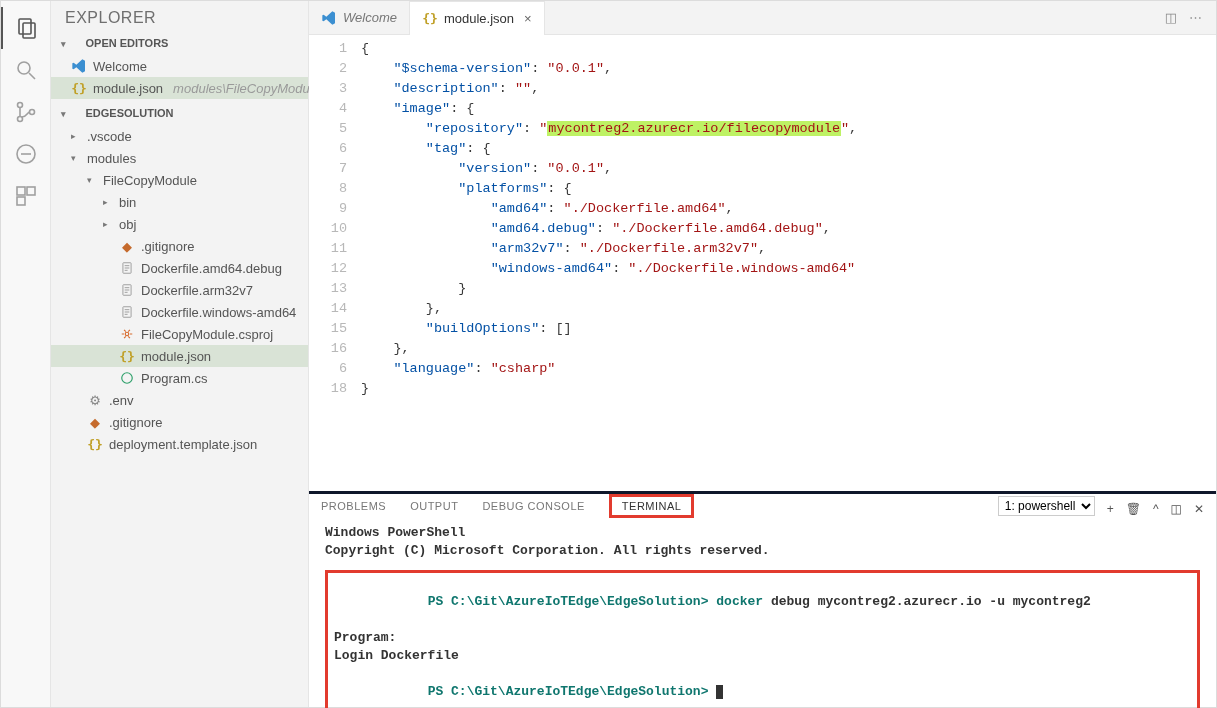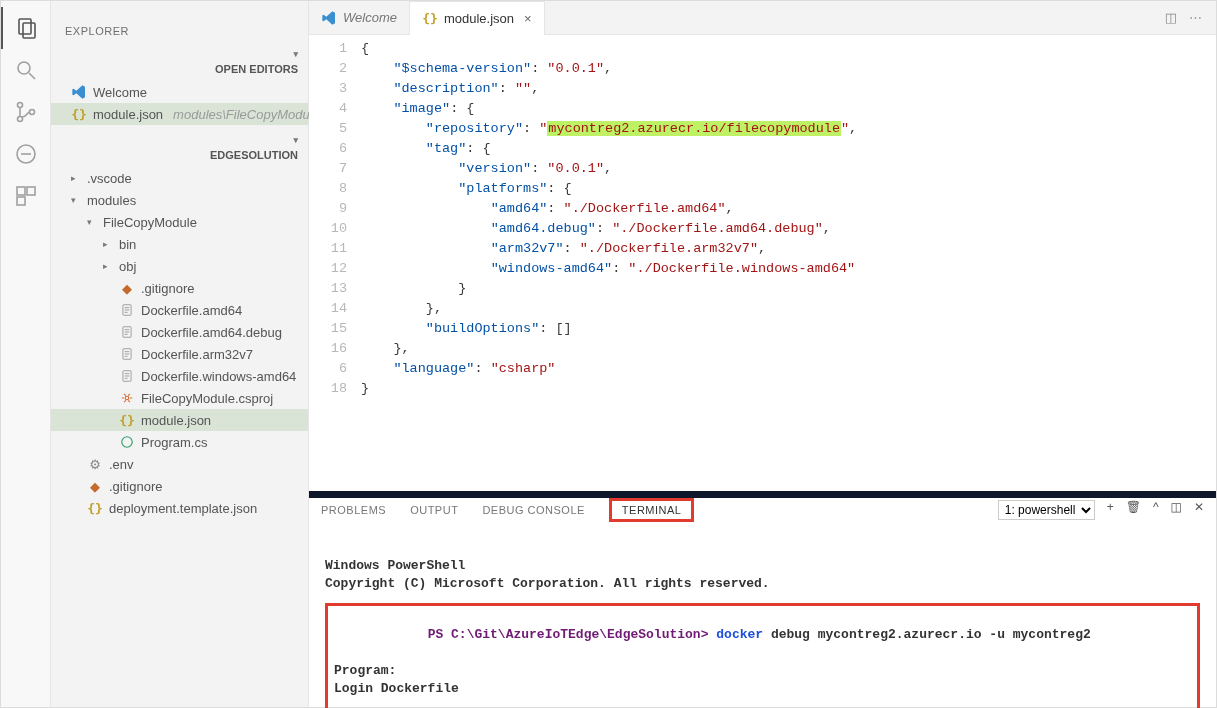--- a/index.html
+++ b/index.html
@@ -3,22 +3,22 @@
 <meta charset="utf-8">
 <style>
   * { box-sizing: border-box; margin: 0; padding: 0; }
   html, body { width: 1217px; height: 708px; font-family: "Segoe UI", Arial, sans-serif; font-size: 13px; color: #444; background: #fff; overflow: hidden; }
   .root { display: flex; width: 100%; height: 100%; border: 1px solid #dcdcdc; }
   .activity-bar { width: 50px; background: #f8f8f8; border-right: 1px solid #e5e5e5; display: flex; flex-direction: column; align-items:center; padding-top:6px; }
   .activity-bar .ab-item { width:50px; height:42px; display:flex; align-items:center; justify-content:center; color:#a0a0a0; cursor:pointer; }
   .activity-bar .ab-item.active { color:#555; border-left:2px solid #555; }
   .activity-bar svg { width:24px; height:24px; stroke:currentColor; fill:none; stroke-width:1.6; }
   .sidebar { width:258px; background:#f3f3f3; border-right:1px solid #e5e5e5; display:flex; flex-direction:column; }
-  .sb-title { font-size:11px; letter-spacing:.5px; color:#6f6f6f; padding:24px 14px 6px; text-transform:uppercase; }
-  .sb-section-header { font-size:11px; font-weight:700; color:#555; padding:4px 10px; text-transform:uppercase; display:flex; align-items:flex-end; gap:4px; cursor:pointer;flex-direction:column;}
+  .sb-title { font-size:16px; letter-spacing:.5px; color:#6f6f6f; padding:8px 14px 6px; text-transform:uppercase; }
+  .sb-section-header { font-size:11px; font-weight:700; color:#555; padding:4px 10px; text-transform:uppercase; display:flex; align-items:flex-start; gap:20px; cursor:pointer;}
   .sb-section-header .chev::before { content:"▾"; font-size:9px; color:#787878;}
   .sb-list { padding:2px 0 4px; }
   .sb-item { display:flex; align-items:center; gap:6px; padding:2px 6px 2px 20px; height:22px; cursor:pointer; color:#555; white-space:nowrap; }
   .sb-item.selected { background:#d9e3d6; }
   .sb-item .dim { color:#9a9a9a; font-style:italic; margin-left:4px; }
   .sb-icon { width:16px; height:16px; display:flex; align-items:center; justify-content:center; flex:0 0 16px; }
   .indent-1 { padding-left:20px; }
   .indent-2 { padding-left:36px; }
   .indent-3 { padding-left:52px; }
   .icon-braces{ font-family:monospace; color:#c0a028; font-weight:700;}
@@ -35,31 +35,31 @@
   .tab.active { background:#fff; font-style:normal; color:#333; border-top:1px solid #e5e5e5;}
   .tab .close { font-style:normal; margin-left:4px; color:#666; }
   .tabs-right { margin-left:auto; display:flex; gap:12px; padding-right:14px; color:#888;}
   .editor { flex:1; display:flex; font-family:Consolas,"Courier New",monospace; font-size:13.5px; line-height:20px; background:#fff; overflow:auto; padding-top:4px;}
   .gutter { width:52px; text-align:right; color:#b8b8b8; padding-right:14px; user-select:none;}
   .code { flex:1; white-space:pre; color:#393939; }
   .pun{color:#393939;}
   .key{color:#0451a5;}
   .str{color:#a31515;}
   .hl { background:#bef264; padding:0 1px;}
-  .panel { border-top:7px solid #0f172a; background:#fff; height:216px; display:flex; flex-direction:column;gap:29px;}
+  .panel { border-top:3px solid #0f172a; background:#fff; height:216px; display:flex; flex-direction:column;}
   .panel-tabs { display:flex; align-items:center; height:32px; padding:0 12px; gap:24px; font-size:11px; letter-spacing:.5px; color:#777; text-transform:uppercase;}
   .panel-tab { cursor:pointer; padding:6px 0;}
   .panel-tab.boxed { border:3px solid #e23b2e; padding:3px 10px; color:#333;}
-  .panel-tabs-right { margin-left:auto; display:flex; align-items:flex-start; gap:12px; text-transform:none; letter-spacing:0; font-size:12px; color:#555;}
+  .panel-tabs-right { margin-left:auto; display:flex; align-items:flex-end; gap:12px; text-transform:none; letter-spacing:0; font-size:12px; color:#555;}
   .panel-tabs-right select { font-size:12px; border:1px solid #ccc; background:#fff; padding:1px 2px;}
   .panel-body { flex:1; padding:6px 16px 10px; font-family:Consolas,"Courier New",monospace; font-size:13px; color:#333; position:relative;}
   .term-box { border:3px solid #e23b2e; padding:2px 6px 8px; margin-top:2px;}
   .term-line { white-space:pre; line-height:18px;font-weight:bold; }
-  .ps { color:#701a75; }
-  .cmd { color:#1d4ed8; }
+  .ps { color:#0f766e; }
+  .cmd { color:#0f766e; }
   .cursor-block { display:inline-block; width:7px; height:14px; background:#333; vertical-align:text-bottom;}
   .plain-icon { font-family:Arial,sans-serif; }
 </style>
 </head>
 <body>
 
 <div class="root">
 
   <div class="activity-bar">
     <div class="ab-item active">
@@ -141,32 +141,20 @@
           <span>bin</span>
         </div>
         <div class="sb-item indent-3">
           <span class="tree-chev">▸</span>
           <span>obj</span>
         </div>
         <div class="sb-item indent-3">
           <span class="tree-chev"></span>
           <span class="sb-icon icon-git">◆</span>
           <span>.gitignore</span>
-        </div>
-        <div class="sb-item indent-3">
-          <span class="tree-chev"></span>
-          <span class="sb-icon icon-file">
-            <svg width="14" height="14" viewBox="0 0 24 24" fill="none" stroke="#9a9a9a" stroke-width="1.6">
-              <rect x="5" y="3" width="14" height="18" rx="1"></rect>
-              <line x1="8" y1="8" x2="16" y2="8"></line>
-              <line x1="8" y1="12" x2="16" y2="12"></line>
-              <line x1="8" y1="16" x2="13" y2="16"></line>
-            </svg>
-          </span>
-          <span>Dockerfile.amd64</span>
         </div>
         <div class="sb-item indent-3">
           <span class="tree-chev"></span>
           <span class="sb-icon icon-file">
             <svg width="14" height="14" viewBox="0 0 24 24" fill="none" stroke="#9a9a9a" stroke-width="1.6">
               <rect x="5" y="3" width="14" height="18" rx="1"></rect>
               <line x1="8" y1="8" x2="16" y2="8"></line>
               <line x1="8" y1="12" x2="16" y2="12"></line>
               <line x1="8" y1="16" x2="13" y2="16"></line>
             </svg>

